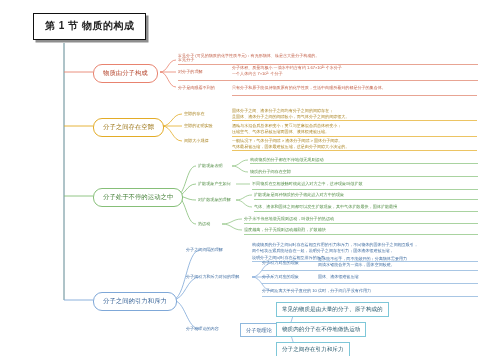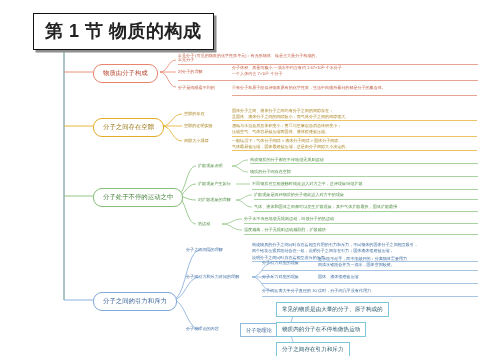--- a/index.html
+++ b/index.html
@@ -9,21 +9,21 @@
     color:#222;
   }
   #canvas{position:absolute;left:0;top:0;width:503px;height:356px;}
   svg.links{position:absolute;left:0;top:0;width:503px;height:356px;pointer-events:none;}
 
   
   .root{
     position:absolute;left:33px;top:13px;
     padding:5px 11px 6px 11px;
     border:1.6px solid #111;background:#fff;
-    font-size:18px;font-weight:bold;letter-spacing:.5px;
+    font-size:10px;font-weight:bold;letter-spacing:.5px;
     box-shadow:2.5px 2.5px 0 #8e8e8e;
     white-space:nowrap;z-index:5;
   }
 
   
   .l1{
     position:absolute;border-radius:9px;background:#fff;
     font-size:6.4px;white-space:nowrap;text-align:center;
     padding:4px 9px;z-index:4;
   }

